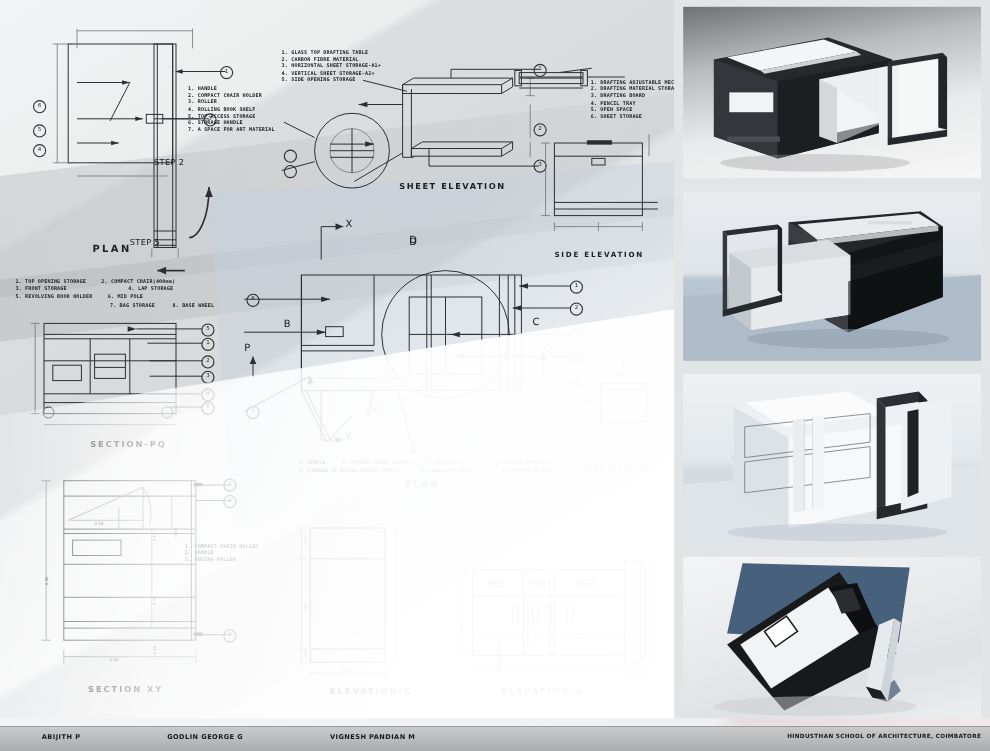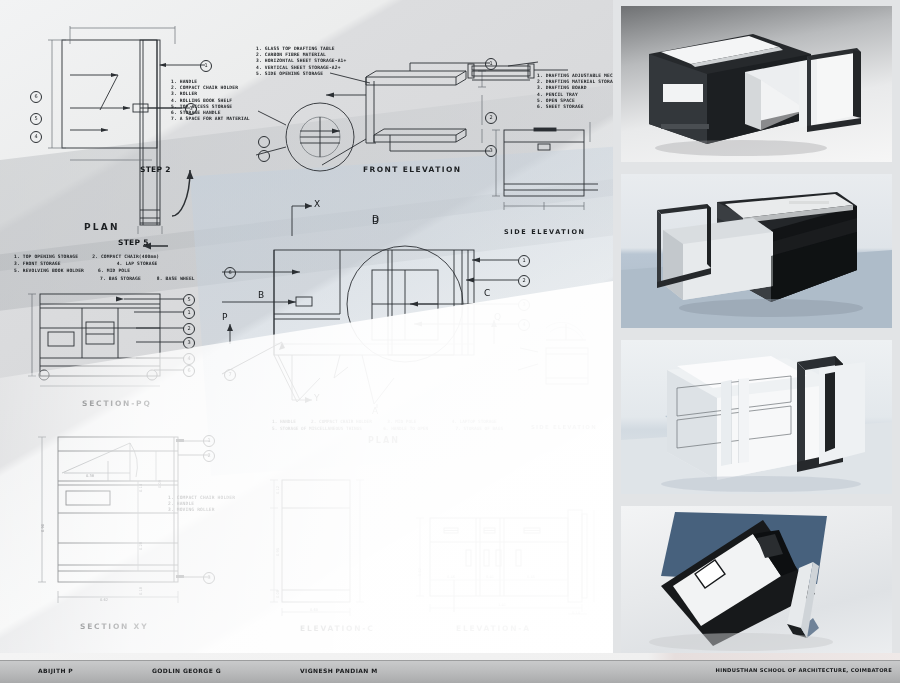--- a/index.html
+++ b/index.html
@@ -35,21 +35,21 @@
        font-size:9px;font-weight:700;letter-spacing:2.2px;color:#1d2023;
        white-space:nowrap;}
   .lg{position:absolute;font-family:"DejaVu Sans Mono","DejaVu Sans",monospace;
       font-size:4.6px;font-weight:700;letter-spacing:.15px;color:#1b1e21;
       white-space:nowrap;line-height:6.2px;}
   .lgc{position:absolute;font-family:"DejaVu Sans Mono","DejaVu Sans",monospace;
       font-size:4.4px;font-weight:700;color:#1b1e21;white-space:nowrap;}
   .mk{position:absolute;font-family:"DejaVu Sans",sans-serif;font-size:9px;
       font-weight:400;color:#15181b;}
   .stp{position:absolute;font-family:"DejaVu Sans",sans-serif;font-size:7.5px;
-      font-weight:700;color:#15181b;letter-spacing:.3px;white-space:nowrap;margin-top:22px;}
+      font-weight:400;color:#15181b;letter-spacing:.3px;white-space:nowrap;}
   .dim{position:absolute;font-family:"DejaVu Sans",sans-serif;font-size:3.6px;
       color:#30343a;white-space:nowrap;}
   .dimv{transform:rotate(-90deg);transform-origin:left top;}
 
   .bub{position:absolute;width:10px;height:10px;border:.8px solid #2b2f33;
        border-radius:50%;background:transparent;font-family:"DejaVu Sans",sans-serif;
        font-size:5px;color:#1b1e21;text-align:center;line-height:9px;}
 
   
   .rpanel{position:absolute;left:613px;width:287px;overflow:hidden;
@@ -183,21 +183,21 @@
       <line class="stk" x1="60" y1="80" x2="60" y2="96"></line>
       <line class="stk" x1="60" y1="96" x2="160" y2="96"></line>
       <line class="stk" x1="36" y1="40" x2="-4" y2="40"></line>
       <line class="stk" x1="36" y1="84" x2="-8" y2="110"></line>
       <line class="stk" x1="40" y1="28" x2="0" y2="18"></line>
       <path d="M-4 40 l8 -2.5 l0 5 z" fill="#2b2f33"></path>
     </svg>
     <div class="bub" style="left:485px;top:58px">1</div>
     <div class="bub" style="left:485px;top:145px">3</div>
     <div class="bub" style="left:485px;top:112px">2</div>
-    <div class="ttl" style="left:363px;top:165px;font-size:7.5px;letter-spacing:1.4px">FRONT ELEVATION</div>
+    <div class="ttl" style="left:363px;top:165px;font-size:7.5px;letter-spacing:1.4px">SHEET ELEVATION</div>
     <div class="mk" style="left:372px;top:214px">D</div>
 
     <svg width="90" height="40" style="left:468px;top:58px">
       <rect class="stk" x="4" y="8" width="58" height="4"></rect>
       <rect class="stk" x="4" y="13" width="58" height="5"></rect>
       <rect class="stk" x="0" y="6" width="6" height="14"></rect>
       <rect class="stk" x="60" y="6" width="6" height="14"></rect>
       <line class="stk" x1="40" y1="8" x2="70" y2="4"></line>
       <line class="stk" x1="66" y1="12" x2="100" y2="12"></line>
       <line class="stk" x1="4" y1="22" x2="62" y2="22"></line>

